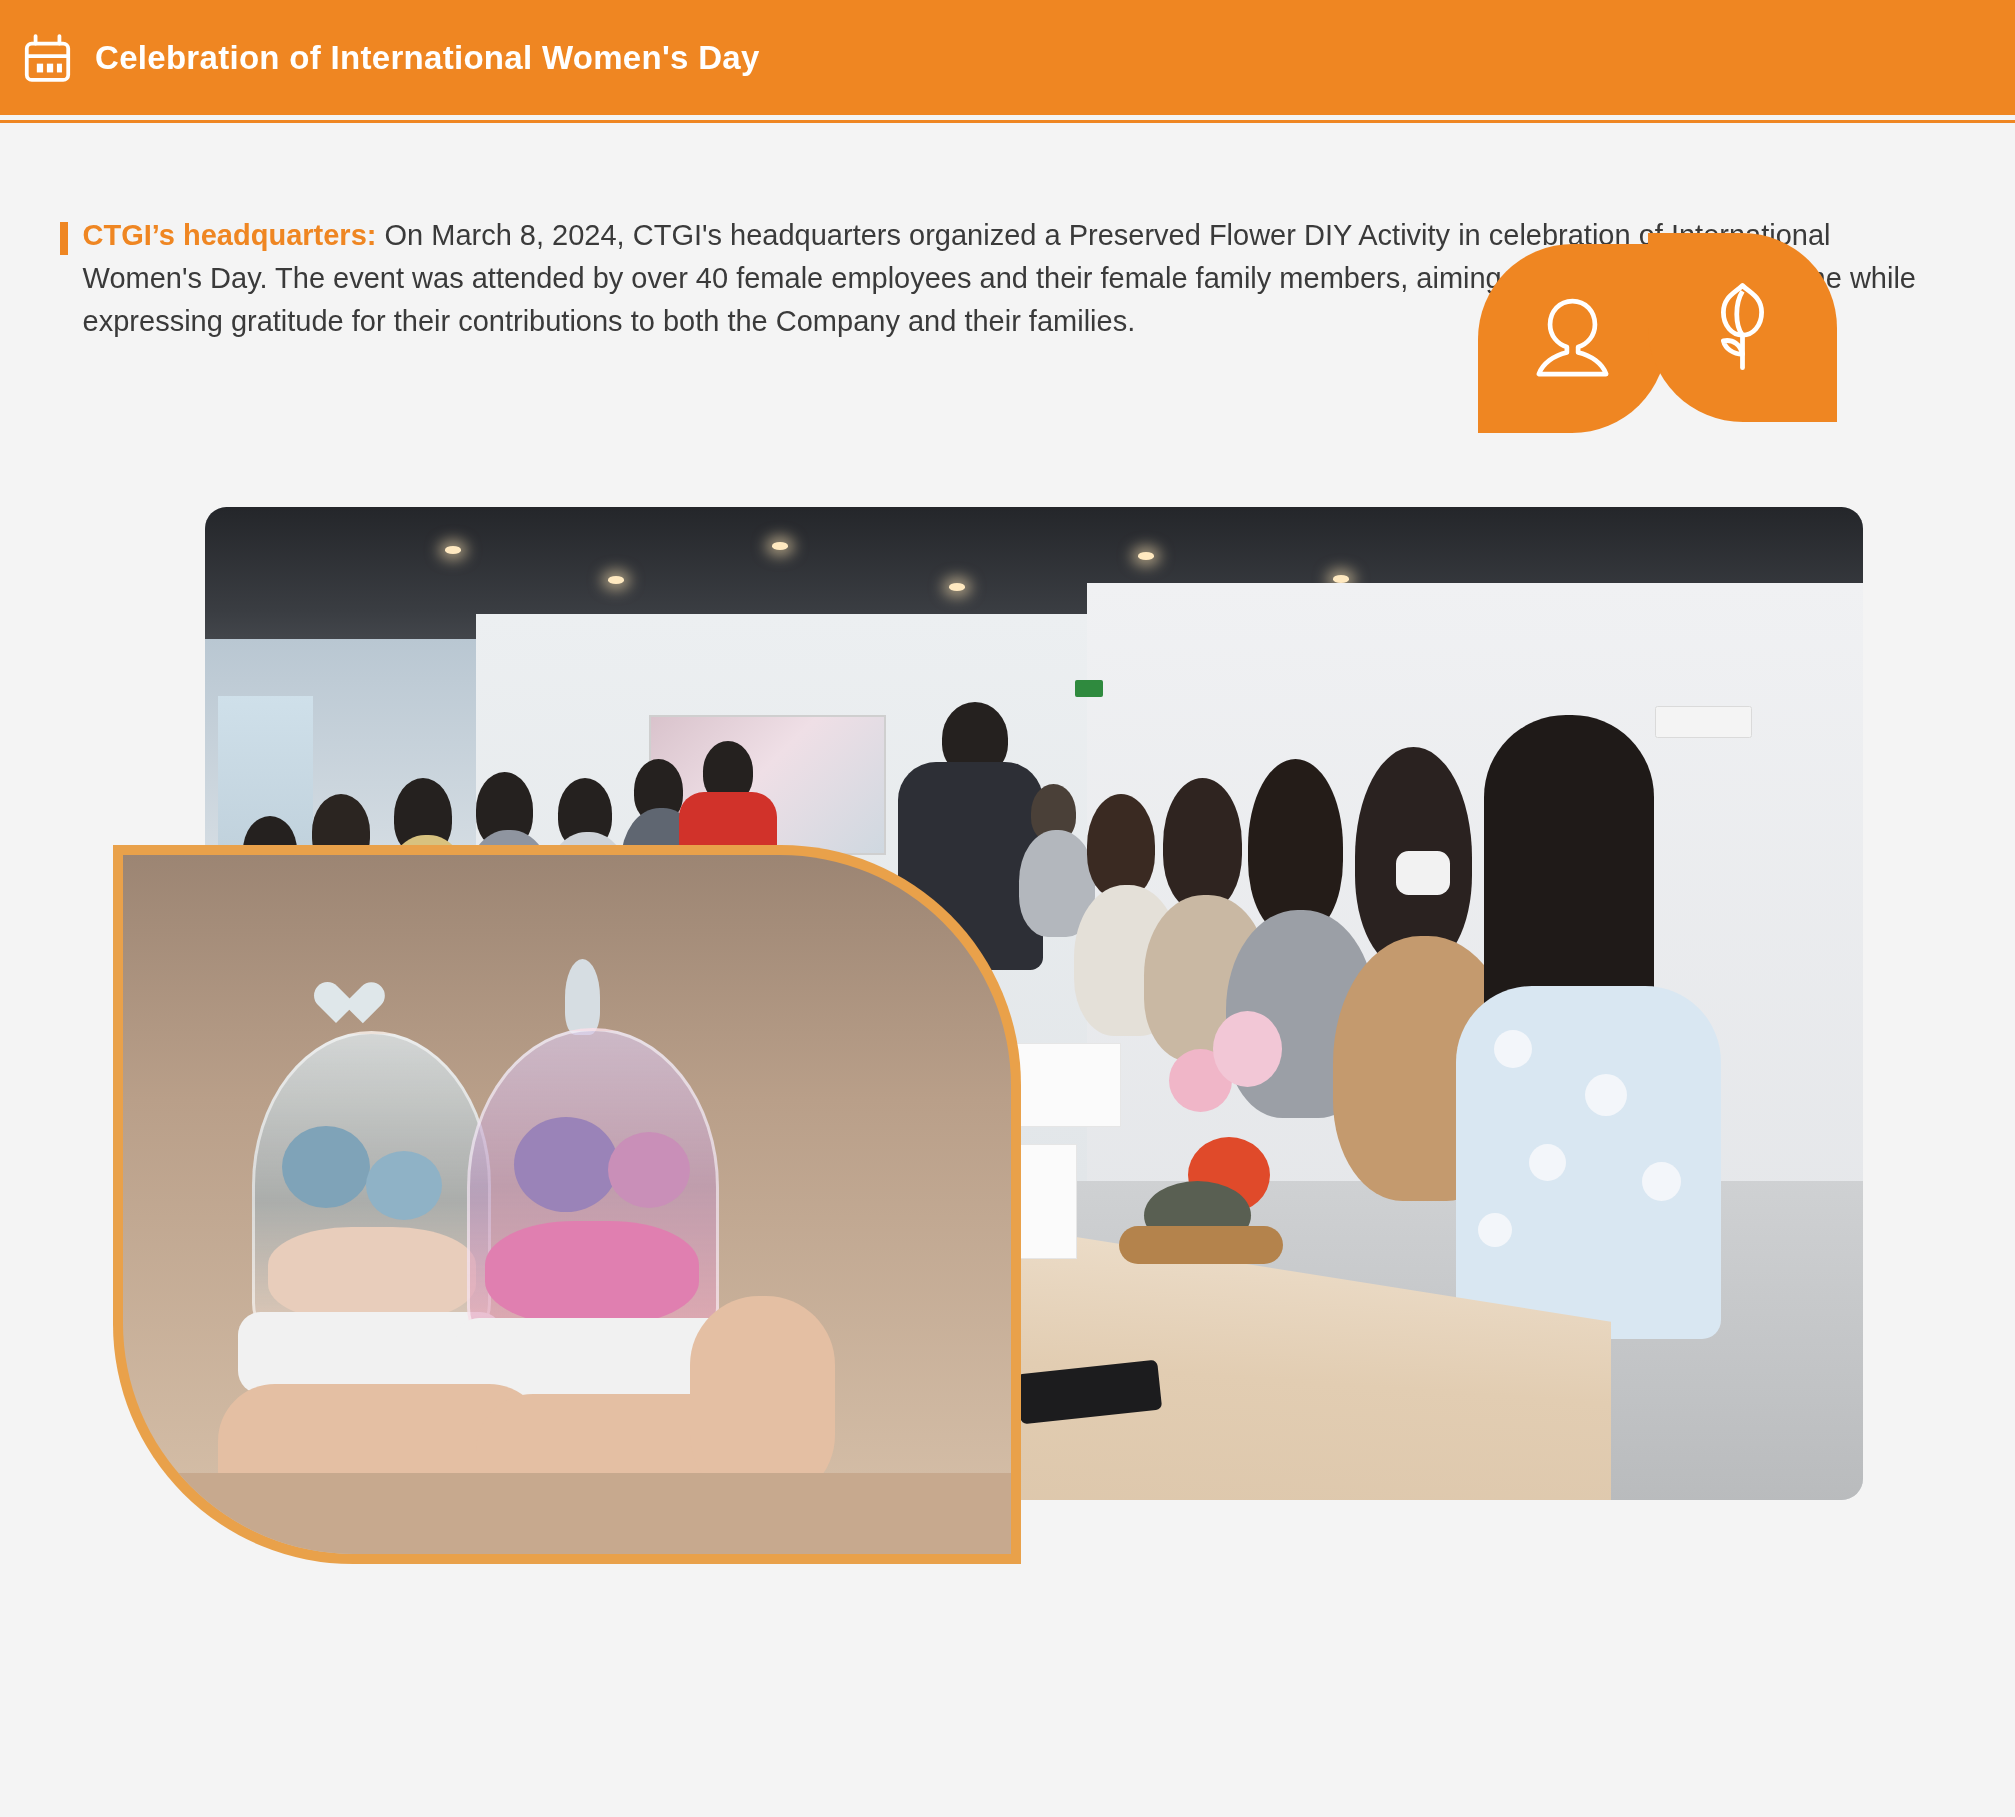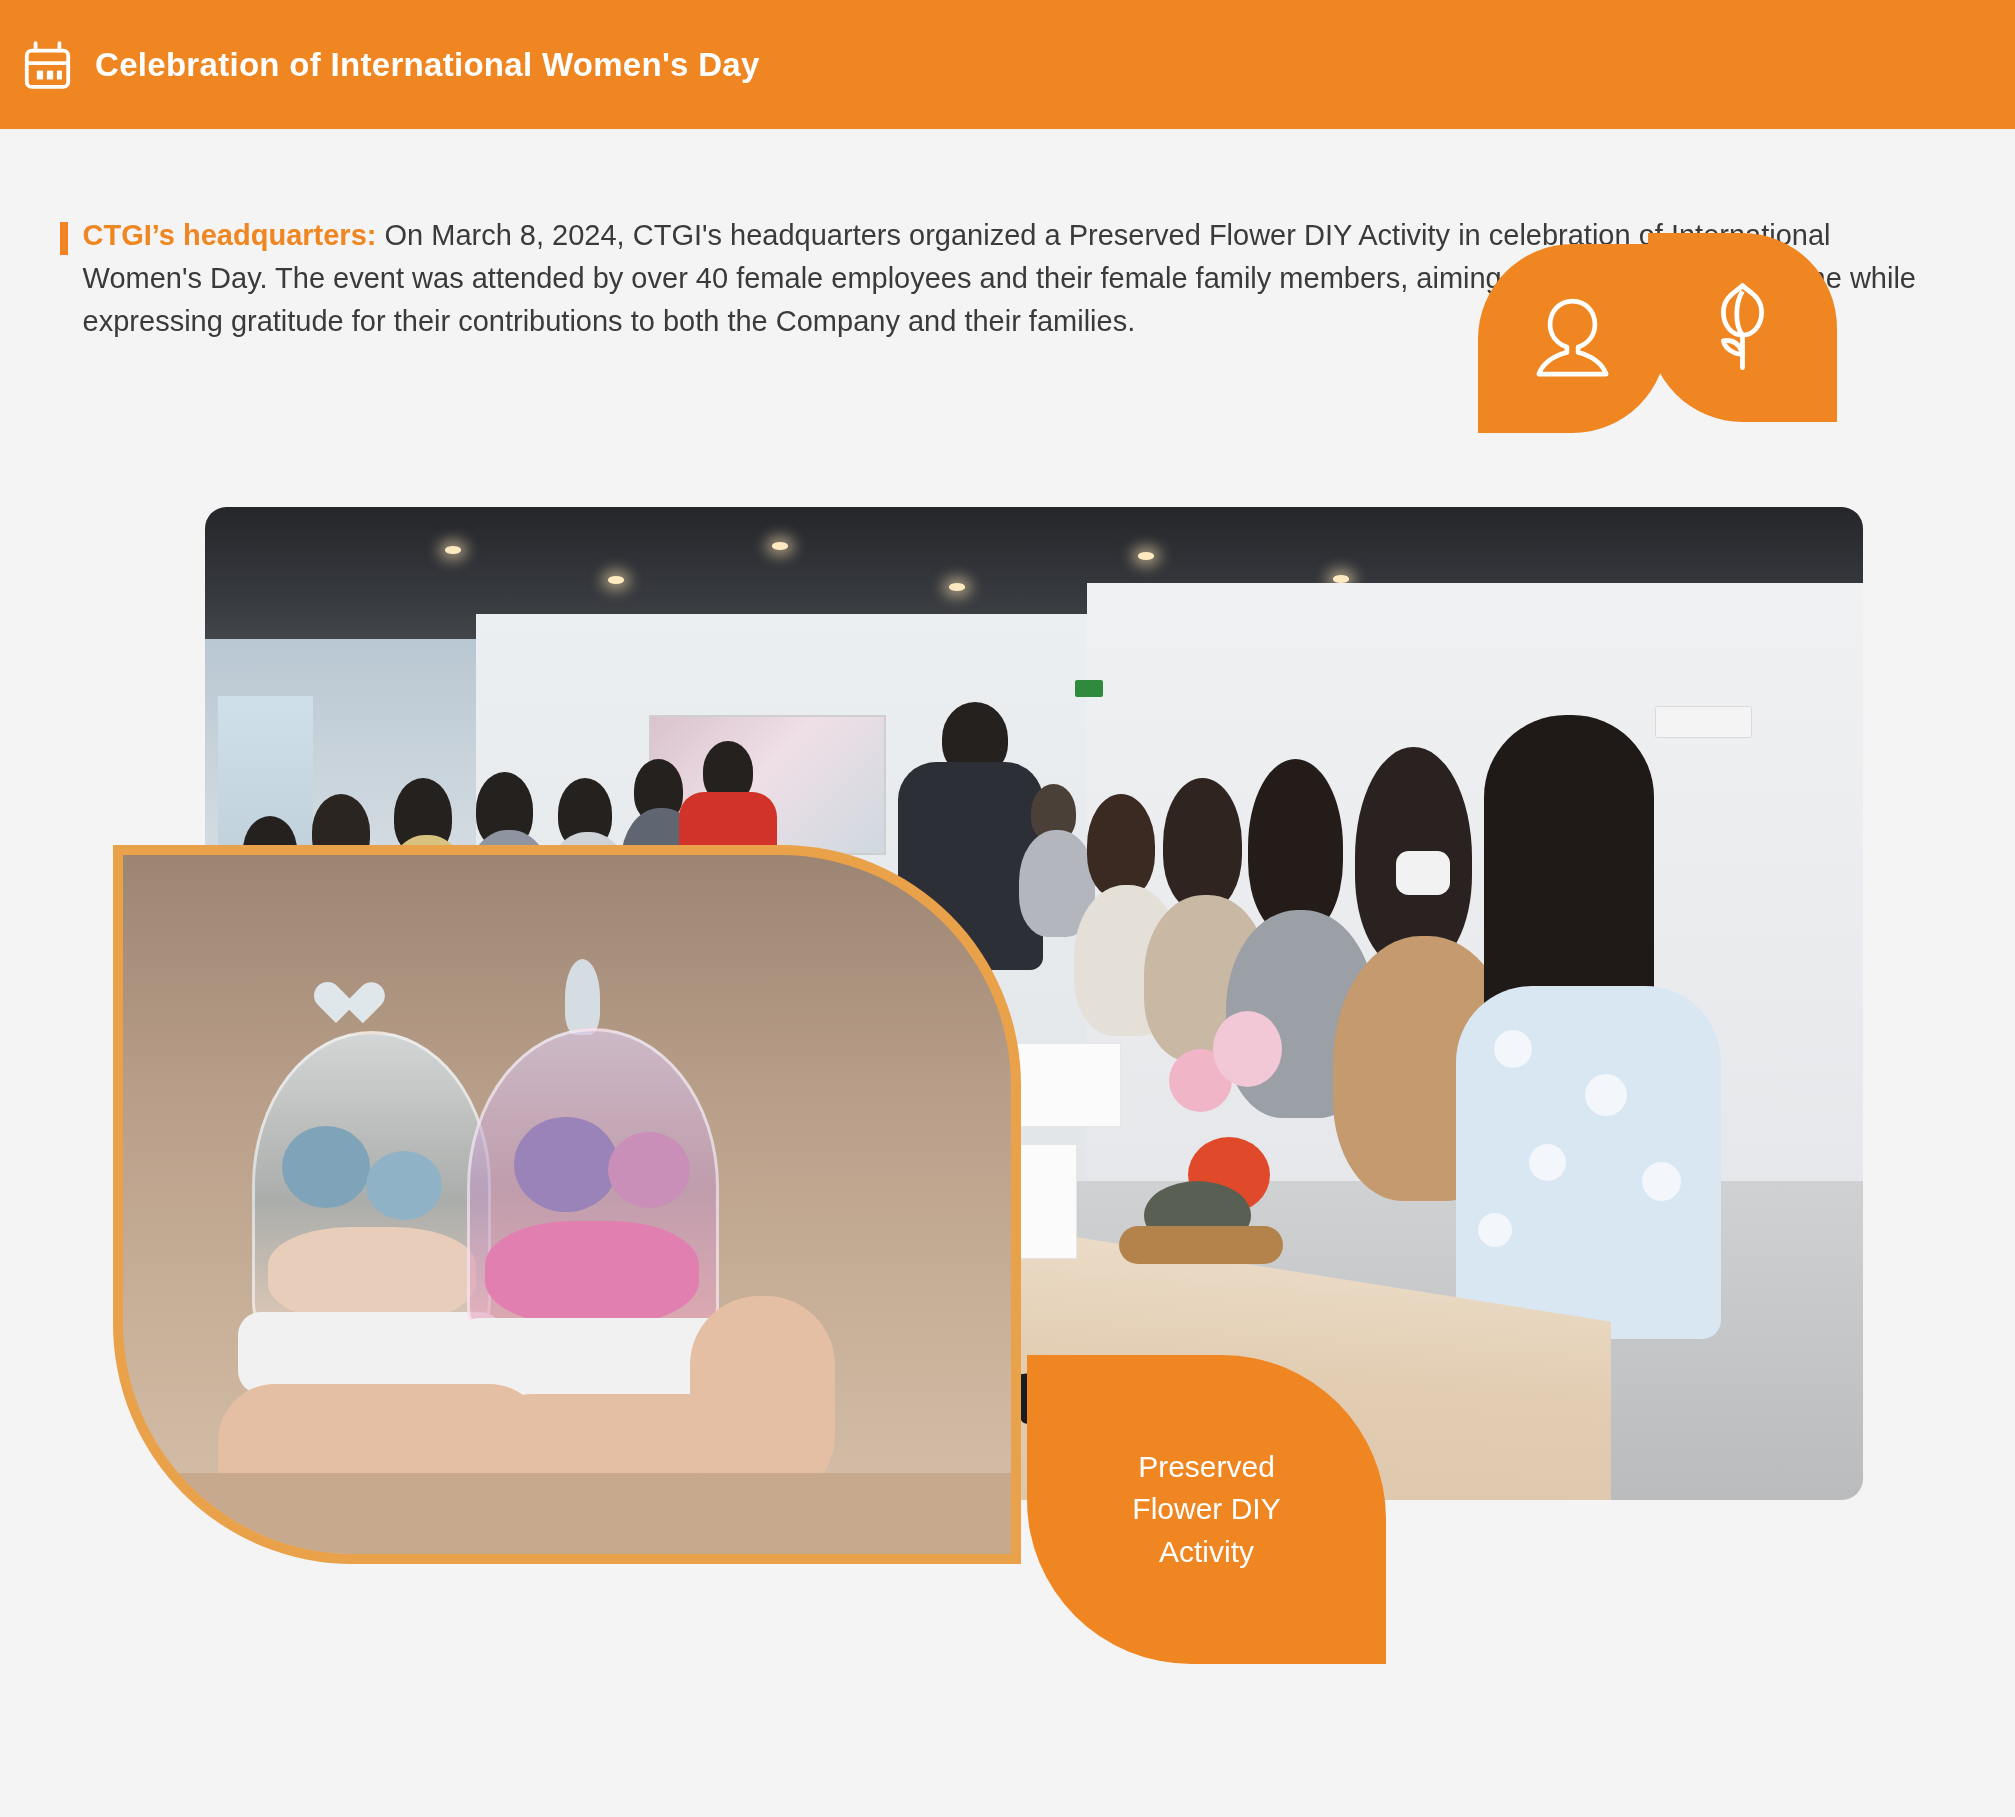--- a/index.html
+++ b/index.html
@@ -14,21 +14,21 @@
     position: relative;
     overflow: hidden;
   }
 
   
   .header {
     position: absolute;
     top: 0;
     left: 0;
     width: 2015px;
-    height: 129px;
+    height: 115px;
     background: #ef8622;
     display: flex;
     align-items: center;
     box-sizing: border-box;
   }
   .header-icon {
     width: 95px;
     min-width: 95px;
     display: flex;
     align-items: center;
@@ -405,20 +405,15 @@
       <div style="position:absolute; left:362px; top:366px; width:214px; height:104px; border-radius:42%; background:#e07fb0;"></div>
       <div class="dome-base" style="left:333px; top:463px; width:277px; height:88px;"></div>
 
       <div class="hand" style="left:95px; top:529px; width:328px; height:145px;"></div>
       <div class="hand" style="left:353px; top:539px; width:328px; height:151px;"></div>
       <div class="hand" style="left:567px; top:441px; width:145px; height:208px; border-radius:69px;"></div>
       <div style="position:absolute; left:0; top:618px; width:100%; height:101px; background:#c7a98e;"></div>
     </div>
   </div>
 
-  <div class="caption-blob">
-    <div class="caption-text">Preserved
-Flower DIY
-Activity</div>
-  </div>
 
 </div>
 
 
 </body></html>

